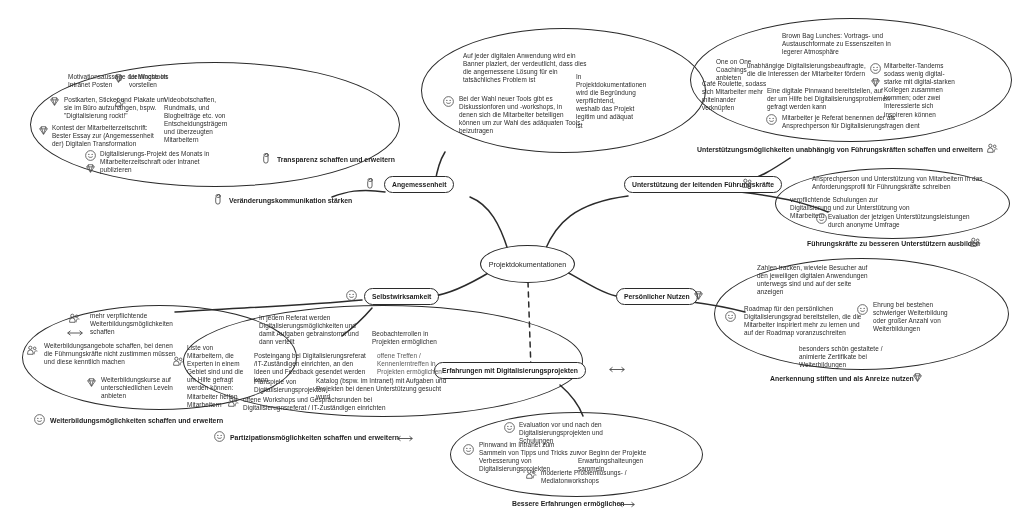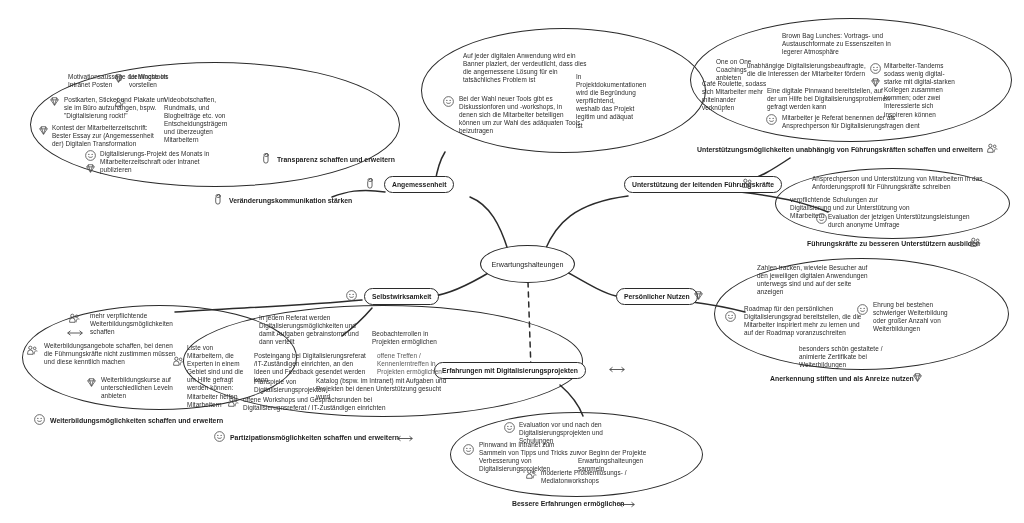--- a/index.html
+++ b/index.html
@@ -116,21 +116,21 @@
   <div class="bubble" style="left:30px; top:62px; width:370px; height:125px;"></div>
   <div class="bubble" style="left:421px; top:28px; width:285px; height:125px;"></div>
   <div class="bubble" style="left:690px; top:18px; width:322px; height:124px;"></div>
   <div class="bubble" style="left:775px; top:168px; width:235px; height:71px;"></div>
   <div class="bubble" style="left:714px; top:258px; width:295px; height:112px;"></div>
   <div class="bubble" style="left:22px; top:305px; width:275px; height:105px;"></div>
   <div class="bubble" style="left:183px; top:305px; width:400px; height:112px;"></div>
   <div class="bubble" style="left:450px; top:412px; width:253px; height:85px;"></div>
 
   <div class="central" style="left:480px; top:245px; width:95px; height:38px;">
-    <span>Erwartungshalteungen</span>
+    <span>Projektdokumentationen</span>
   </div>
 
   <div class="nodebox" style="left:384px; top:176px; height:17px;">
     <span>Angemessenheit</span>
   </div>
   <div class="nodebox" style="left:624px; top:176px; height:17px;">
     <span>Unterstützung der leitenden Führungskräfte</span>
   </div>
   <div class="nodebox" style="left:364px; top:288px; height:17px;">
     <span>Selbstwirksamkeit</span>

